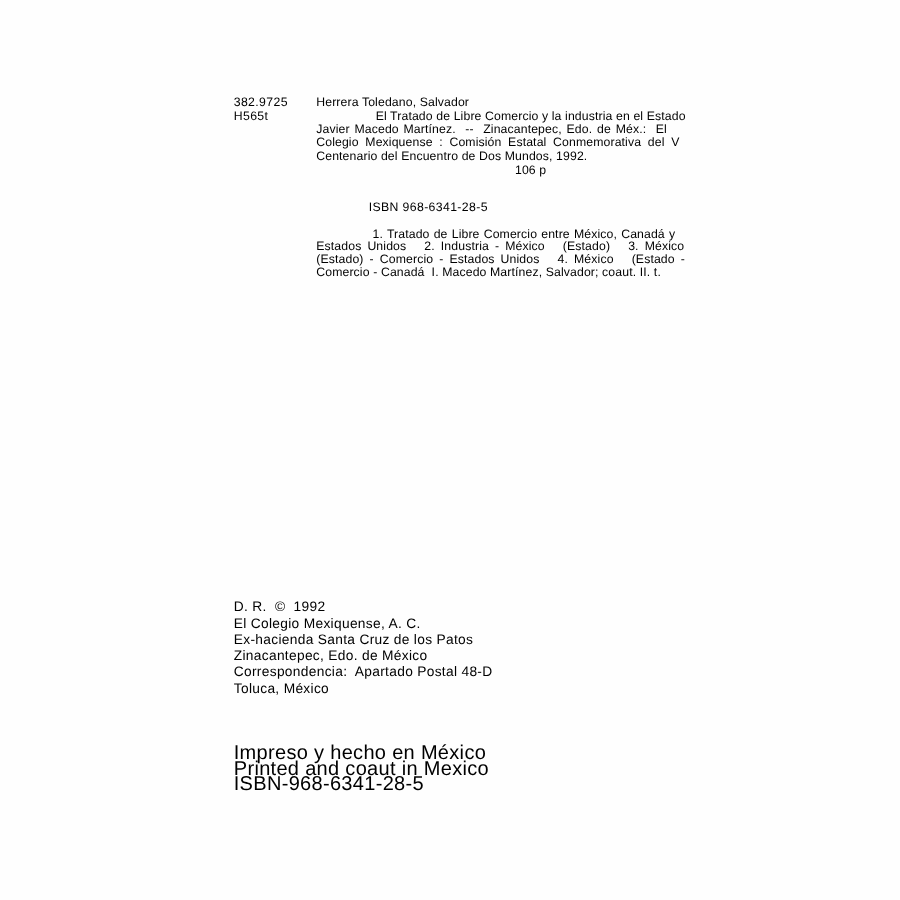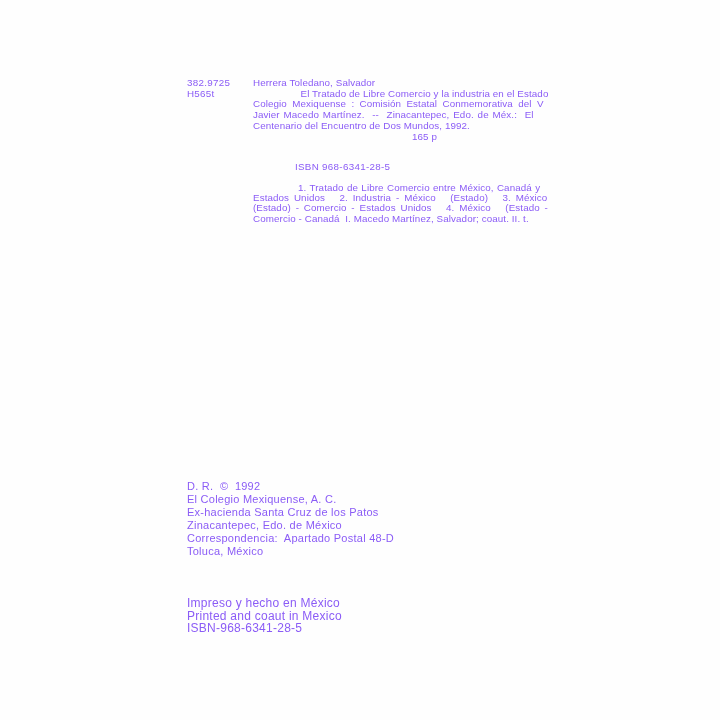--- a/index.html
+++ b/index.html
@@ -6,21 +6,21 @@
     margin: 0;
     padding: 0;
     background: #ffffff;
   }
   .canvas {
     position: relative;
     width: 720px;
     height: 720px;
     background: #fefefe;
     font-family: "Liberation Sans", sans-serif;
-    color: #8b5cf6;
+    color: #000000;
     overflow: hidden;
   }
   .line {
     white-space: pre;
   }
   
   .call-number {
     position: absolute;
     left: 187px;
     top: 78px;
@@ -65,42 +65,42 @@
     left: 187px;
     top: 480px;
     font-size: 11px;
     line-height: 13.1px;
     letter-spacing: 0.25px;
   }
   .printing-block {
     position: absolute;
     left: 187px;
     top: 597px;
-    font-size: 12px;
+    font-size: 16px;
     line-height: 12.6px;
     letter-spacing: 0.25px;
   }
 </style>
 </head>
 <body>
 
 <div class="canvas">
 
   <div class="call-number">
     <div class="line">382.9725</div>
     <div class="line">H565t</div>
   </div>
 
   <div class="catalog-record">
     <div class="line">Herrera Toledano, Salvador</div>
     <div class="line ind43">El Tratado de Libre Comercio y la industria en el Estado</div>
+    <div class="line ws1">Javier Macedo Martínez.  --  Zinacantepec, Edo. de Méx.:  El</div>
     <div class="line ws25">Colegio Mexiquense : Comisión Estatal Conmemorativa del V</div>
-    <div class="line ws1">Javier Macedo Martínez.  --  Zinacantepec, Edo. de Méx.:  El</div>
     <div class="line">Centenario del Encuentro de Dos Mundos, 1992.</div>
-    <div class="line ind43">165 p</div>
+    <div class="line ind43">106 p</div>
   </div>
 
   <div class="isbn-line line">ISBN 968-6341-28-5</div>
 
   <div class="subject-tracings">
     <div class="line ind45 ws05">1. Tratado de Libre Comercio entre México, Canadá y</div>
     <div class="line ws2">Estados Unidos   2. Industria - México   (Estado)   3. México</div>
     <div class="line ws2">(Estado) - Comercio - Estados Unidos   4. México   (Estado -</div>
     <div class="line">Comercio - Canadá  I. Macedo Martínez, Salvador; coaut. II. t.</div>
   </div>

